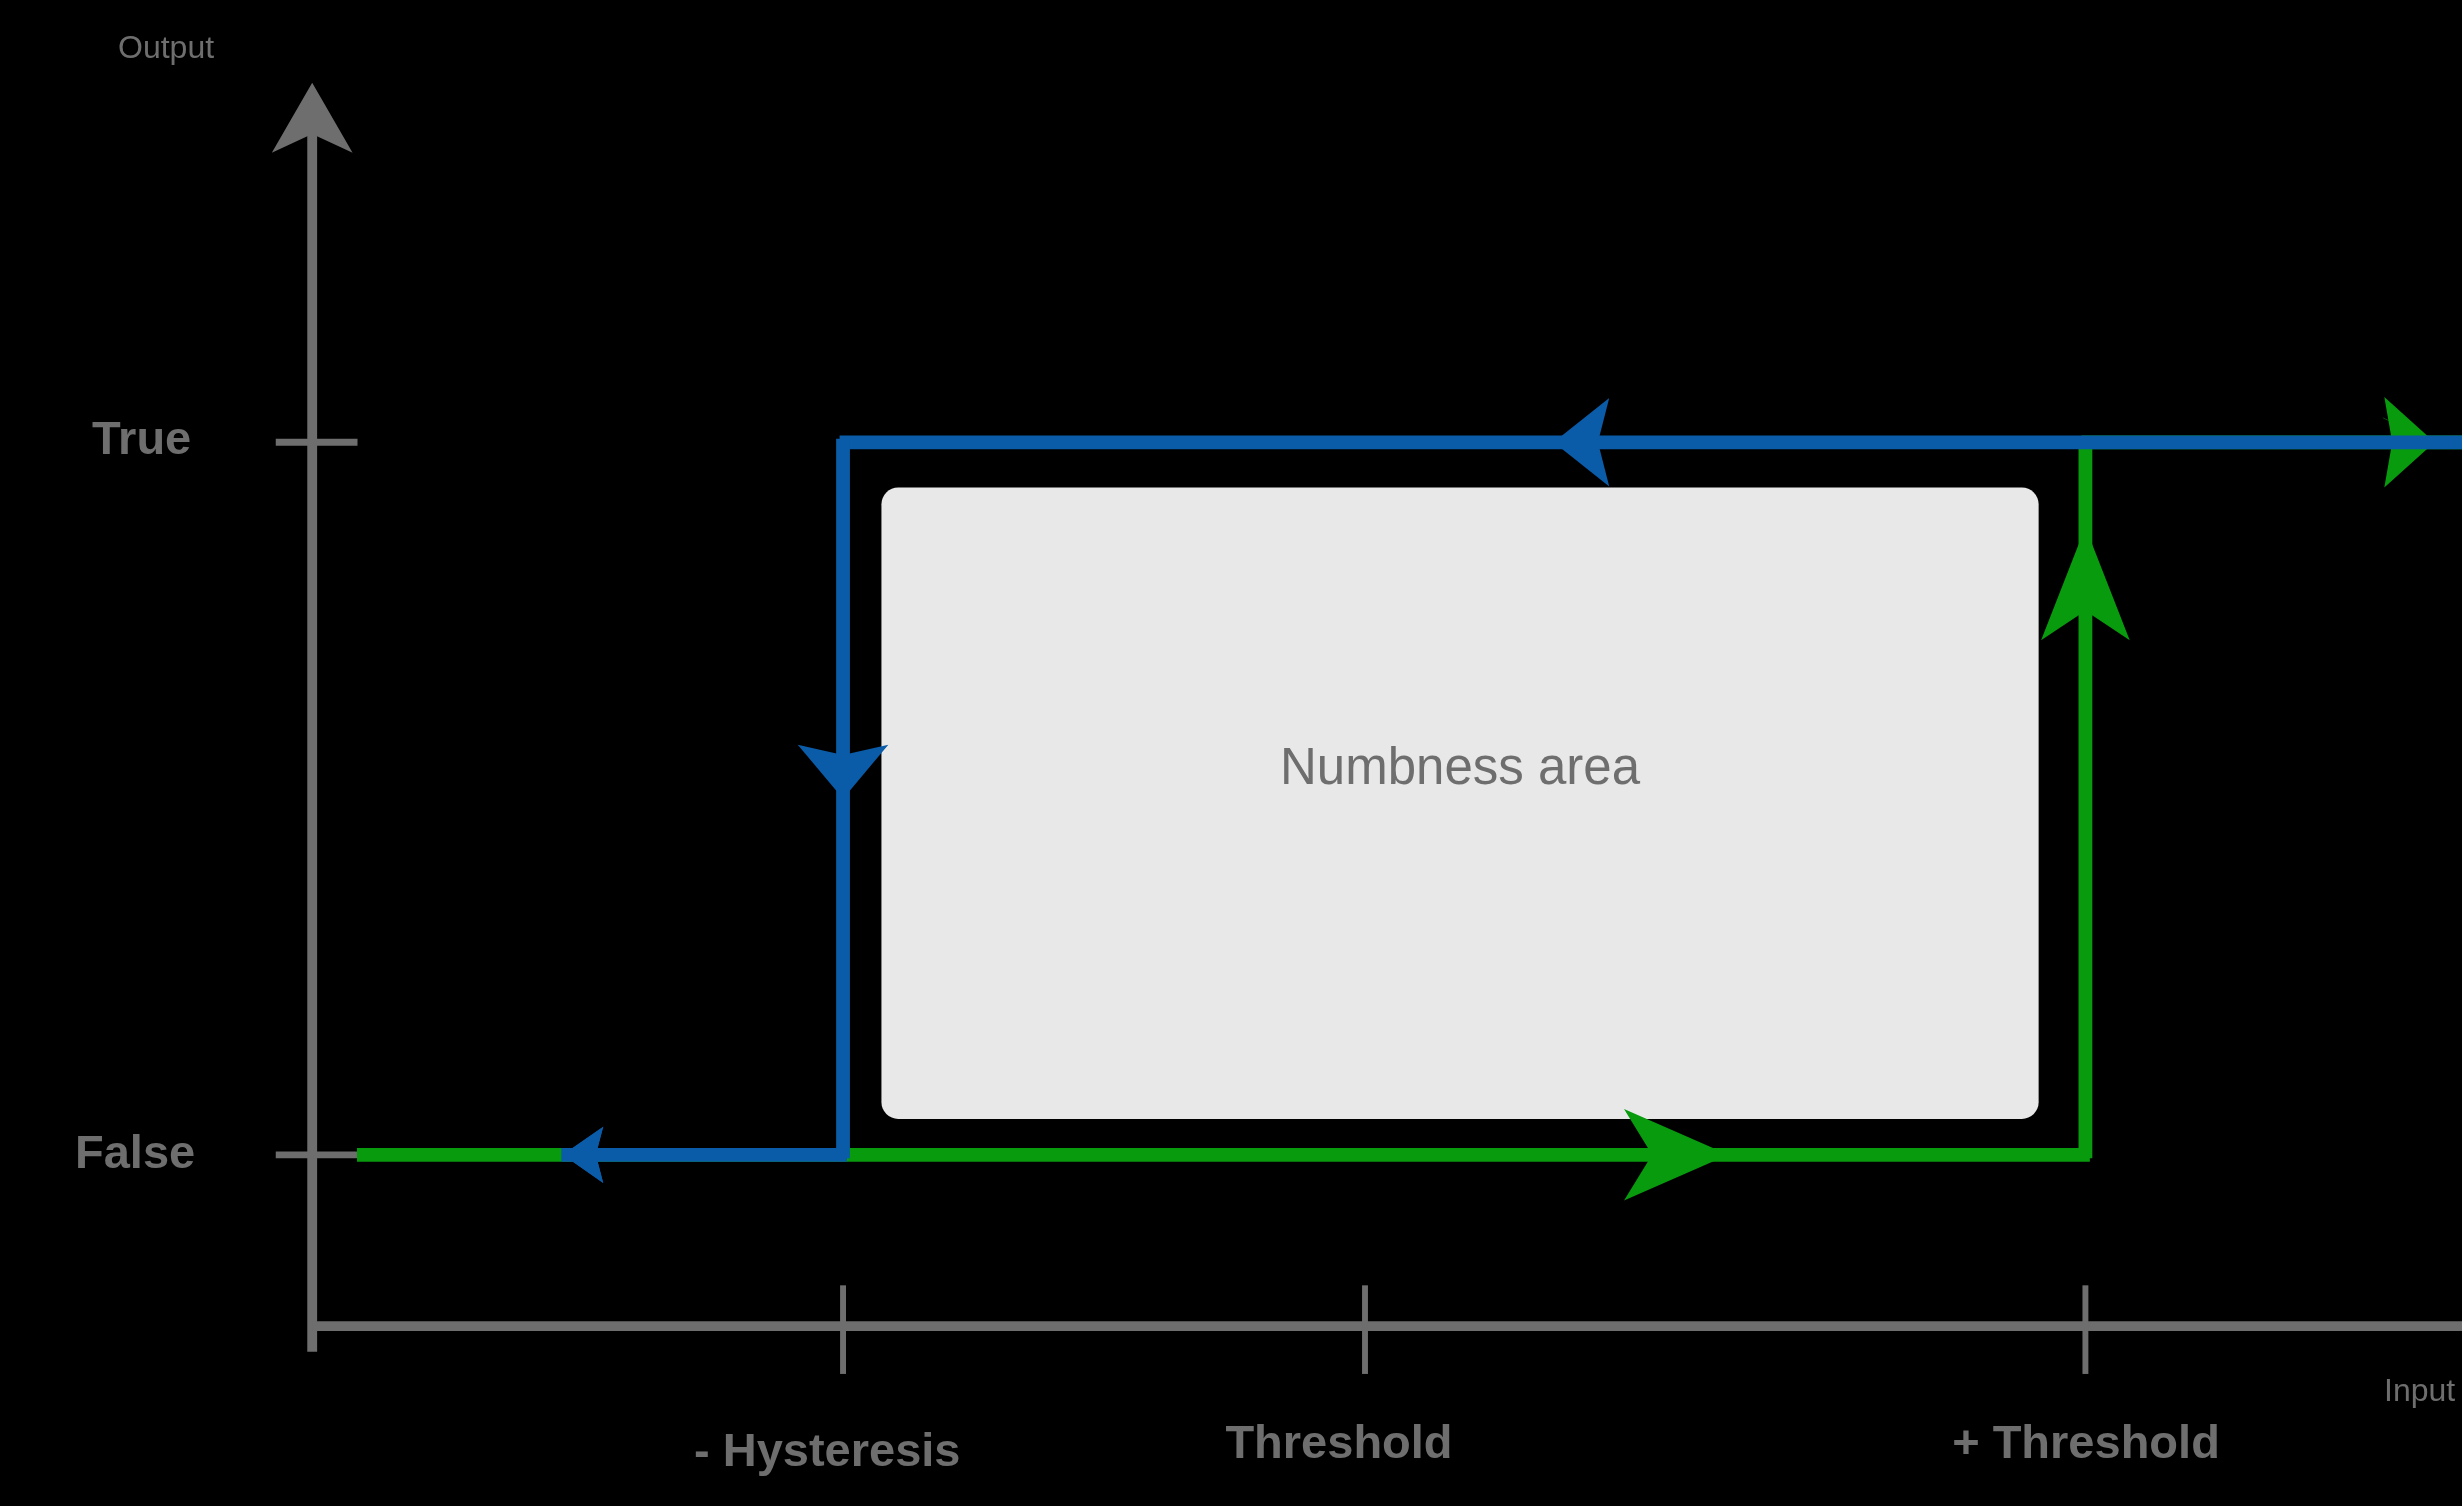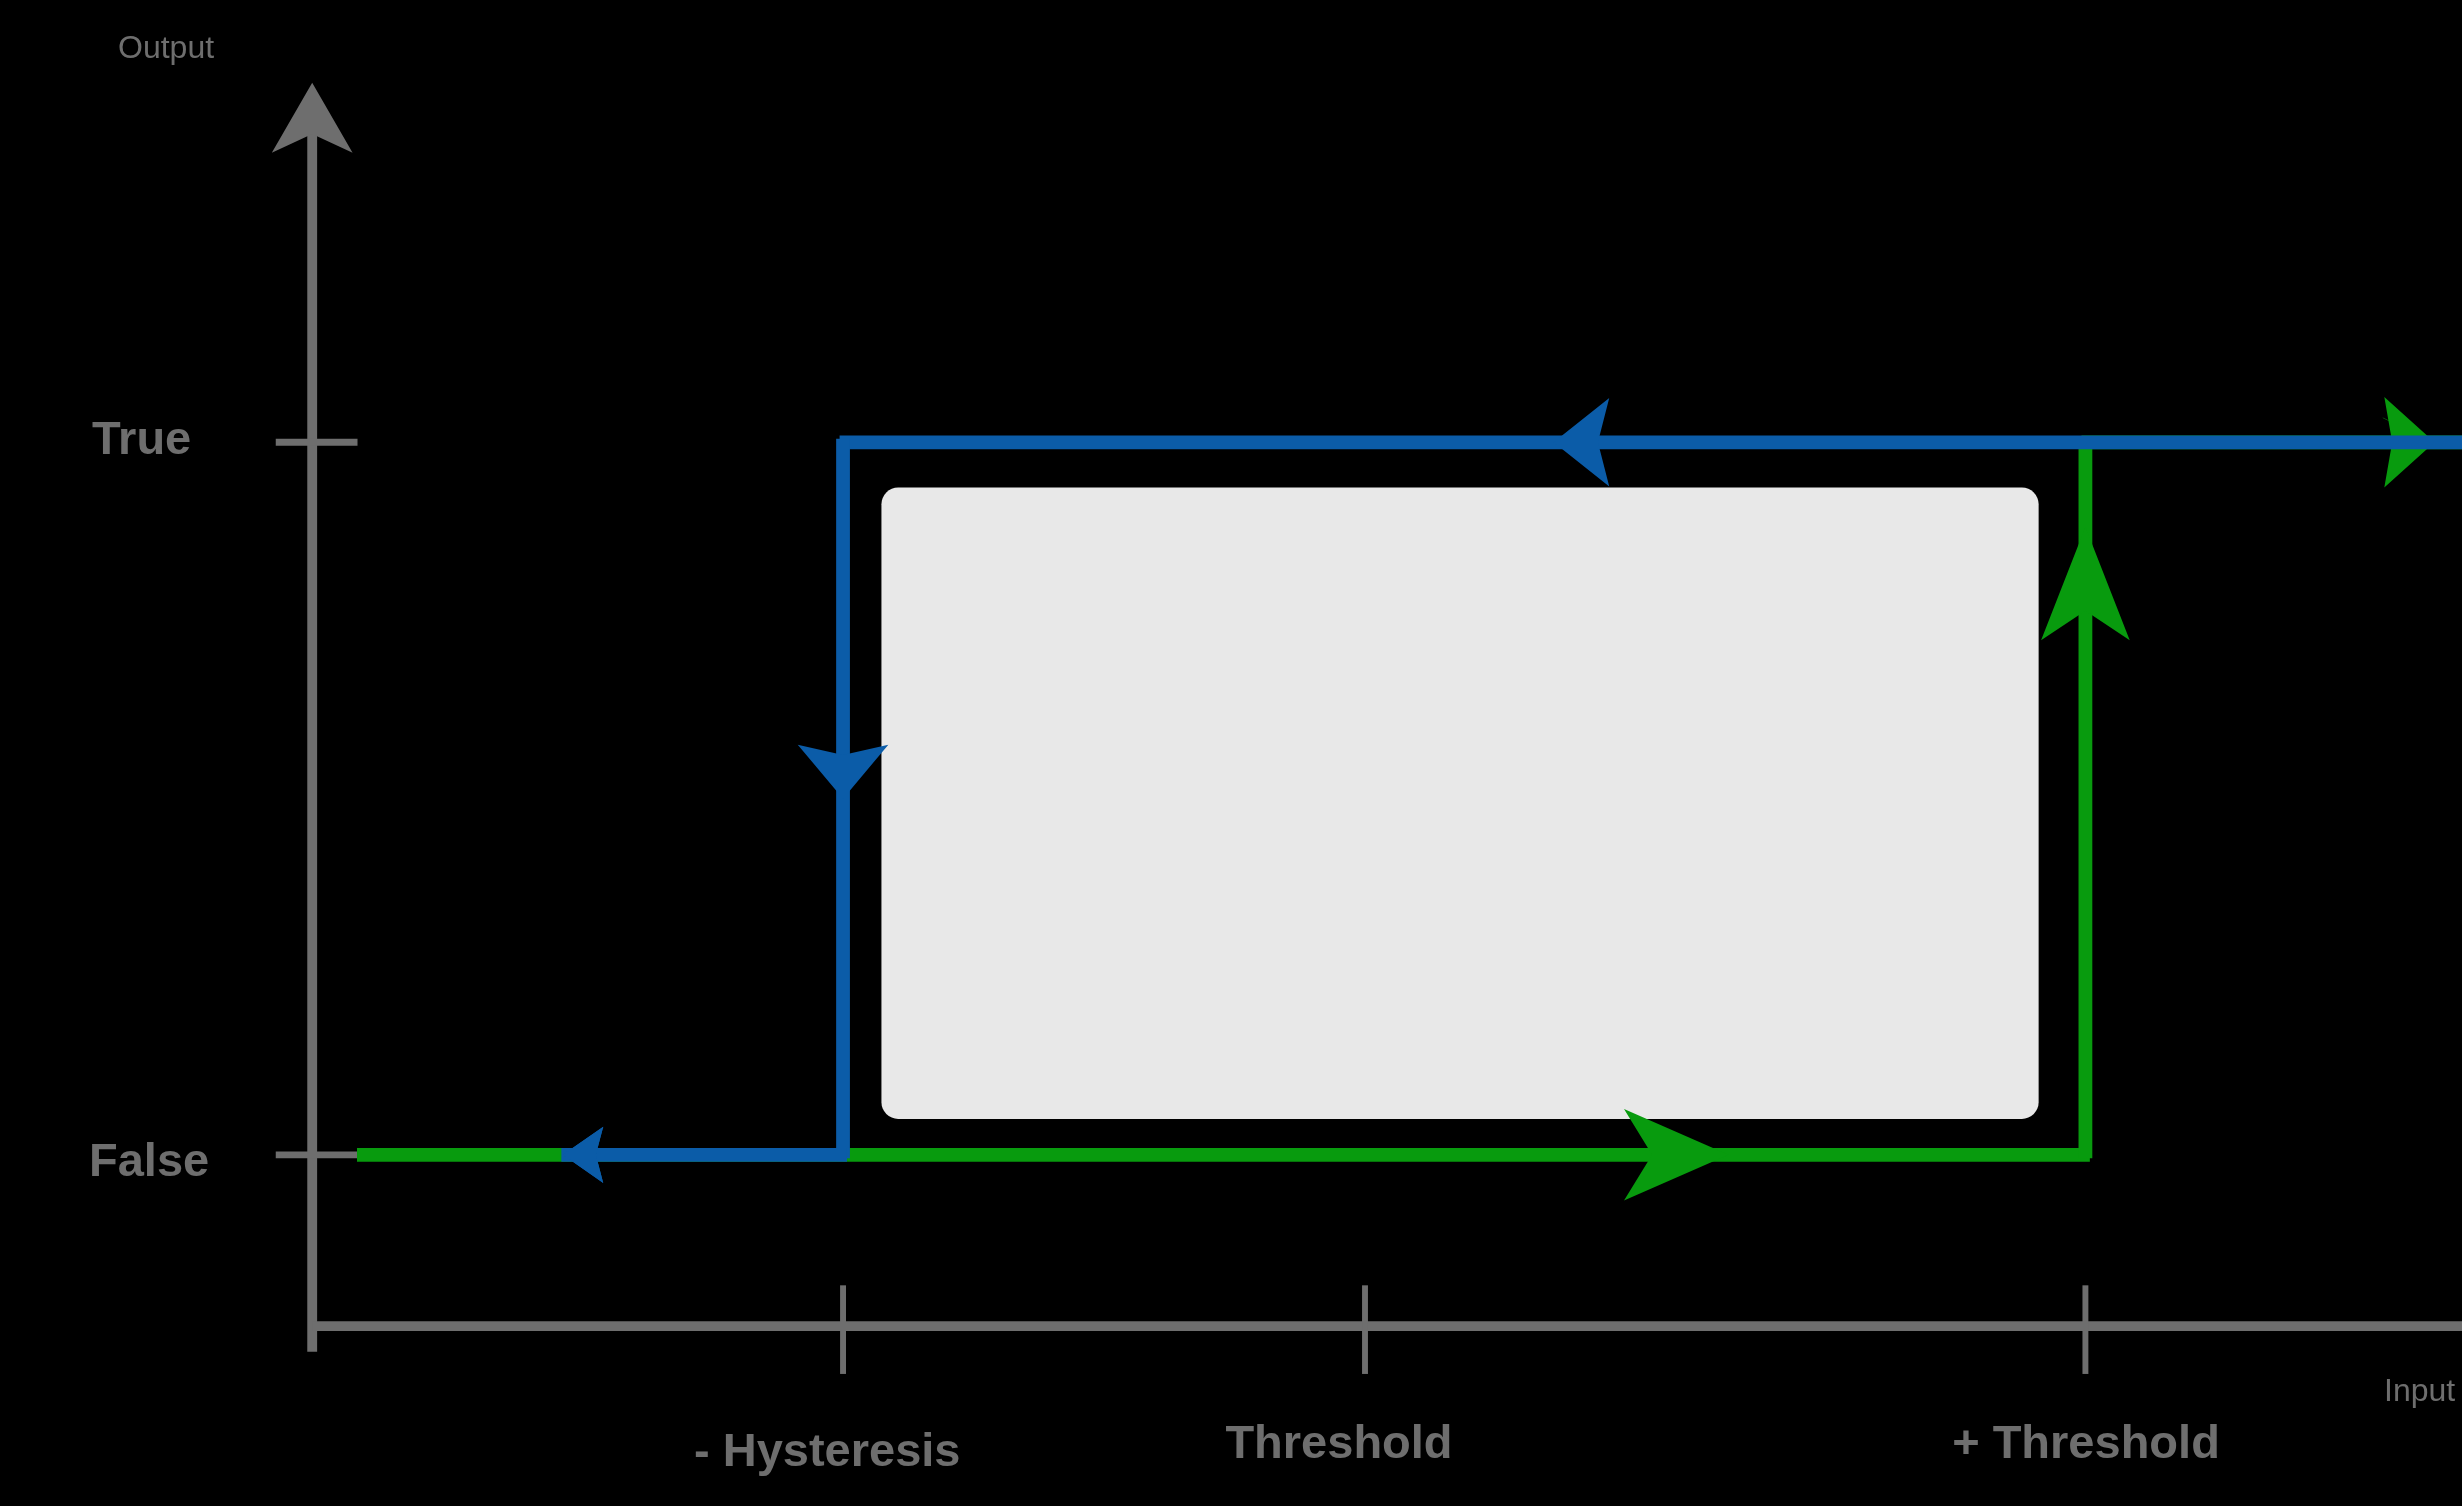--- a/index.html
+++ b/index.html
@@ -44,21 +44,21 @@
     font-size: 47px;
   }
   .lbl-area {
     font-weight: 400;
     font-size: 51px;
     color: #6e6e6e;
   }
   #label-output { left: 118px; top: 30.5px; }
   #label-input  { left: 2384px; top: 1374px; }
   #label-true   { left: 92px; top: 414px; text-align: right; }
-  #label-false  { left: 89px; top: 1128px; margin-top: 8px; }
+  #label-false  { left: 75px; top: 1128px; }
   #label-neg-hyst { left: 694px; top: 1418px; margin-top: 8px; }
   #label-threshold { left: 1339px; top: 1418px; transform: translateX(-50%); }
   #label-pos-hyst  { left: 2086px; top: 1418px; transform: translateX(-50%); }
   #label-numbness  { left: 1460px; top: 766px; transform: translate(-50%,-50%); }
 </style>
 </head>
 <body>
 
 <div id="stage">
 
@@ -127,15 +127,16 @@
   <div class="lbl lbl-tick" id="label-true">True</div>
 
   <div class="lbl lbl-tick" id="label-false">False</div>
 
   <div class="lbl lbl-tick" id="label-neg-hyst">- Hysteresis</div>
 
   <div class="lbl lbl-tick" id="label-threshold">Threshold</div>
 
   <div class="lbl lbl-tick" id="label-pos-hyst">+ Threshold</div>
 
+  <div class="lbl lbl-area" id="label-numbness">Numbness area</div>
 
 </div>
 
 
 </body></html>

